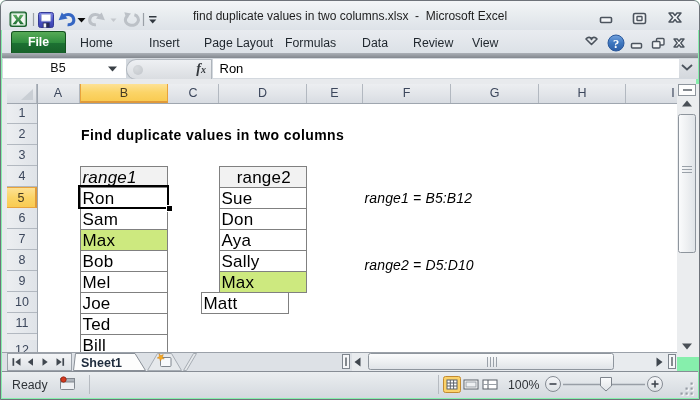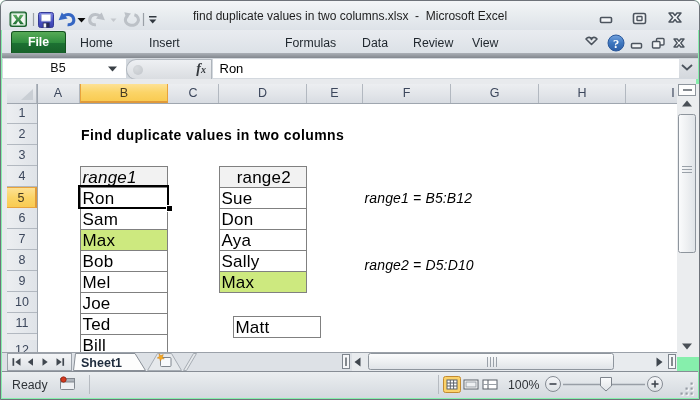--- a/index.html
+++ b/index.html
@@ -61,20 +61,21 @@
 </style>
 </head>
 <body>
 <div id="win">
   <div class="abs" id="titlebar"></div>
   <div class="abs" id="titletext">find duplicate values in two columns.xlsx&nbsp; -&nbsp; Microsoft&nbsp;Excel</div>
   <div class="abs" id="tabrow">
     <div id="filetab">File</div>
     <div class="rtab" style="left:78px;">Home</div>
     <div class="rtab" style="left:147px;">Insert</div>
+    <div class="rtab" style="left:202px;">Page Layout</div>
     <div class="rtab" style="left:283px;">Formulas</div>
     <div class="rtab" style="left:360px;">Data</div>
     <div class="rtab" style="left:411px;">Review</div>
     <div class="rtab" style="left:470px;">View</div>
   </div>
   <div class="abs" id="ribbondiv"></div>
   <div class="abs" id="fbar">
     <div id="namebox">
         <span id="nametext">B5</span>
       </div>
@@ -131,21 +132,21 @@
 <div class="cell" style="left:80px;top:271px;width:88px;height:22px;background:#ffffff;border:1px solid #808080;line-height:22px;">Mel</div>
 <div class="cell" style="left:80px;top:292px;width:88px;height:22px;background:#ffffff;border:1px solid #808080;line-height:22px;">Joe</div>
 <div class="cell" style="left:80px;top:313px;width:88px;height:22px;background:#ffffff;border:1px solid #808080;line-height:22px;">Ted</div>
 <div class="cell" style="left:80px;top:334px;width:88px;height:18px;background:#ffffff;border:1px solid #808080;border-bottom:none;line-height:22px;">Bill</div>
 <div class="cell" style="left:219px;top:166px;width:88px;height:22px;background:#f2f2f2;border:1px solid #808080;line-height:22px;text-align:center;">range2</div>
 <div class="cell" style="left:219px;top:187px;width:88px;height:22px;background:#ffffff;border:1px solid #808080;line-height:22px;">Sue</div>
 <div class="cell" style="left:219px;top:208px;width:88px;height:22px;background:#ffffff;border:1px solid #808080;line-height:22px;">Don</div>
 <div class="cell" style="left:219px;top:229px;width:88px;height:22px;background:#ffffff;border:1px solid #808080;line-height:22px;">Aya</div>
 <div class="cell" style="left:219px;top:250px;width:88px;height:22px;background:#ffffff;border:1px solid #808080;line-height:22px;">Sally</div>
 <div class="cell" style="left:219px;top:271px;width:88px;height:22px;background:#cde97f;border:1px solid #808080;line-height:22px;">Max</div>
-<div class="cell" style="left:233px;top:292px;width:88px;height:22px;background:#ffffff;border:1px solid #808080;line-height:22px;margin-top:24px;">Matt</div>
+<div class="cell" style="left:201px;top:292px;width:88px;height:22px;background:#ffffff;border:1px solid #808080;line-height:22px;">Matt</div>
 <div class="abs" style="left:78px;top:185px;width:91px;height:24px;border:2px solid #000;box-sizing:border-box;"></div>
 <div class="abs" style="left:166px;top:205px;width:5px;height:5px;background:#000;border:1px solid #fff;box-sizing:content-box;"></div>
 </div>
   <div class="abs" id="tabbar"></div>
   <div class="abs" id="statusbar"></div>
   <div id="icons">
 <svg class="abs" style="left:0;top:0;" width="700" height="400">
 <defs>
 <linearGradient id="gsave" x1="0" y1="0" x2="0" y2="1">
  <stop offset="0" stop-color="#7b82e4"></stop>

